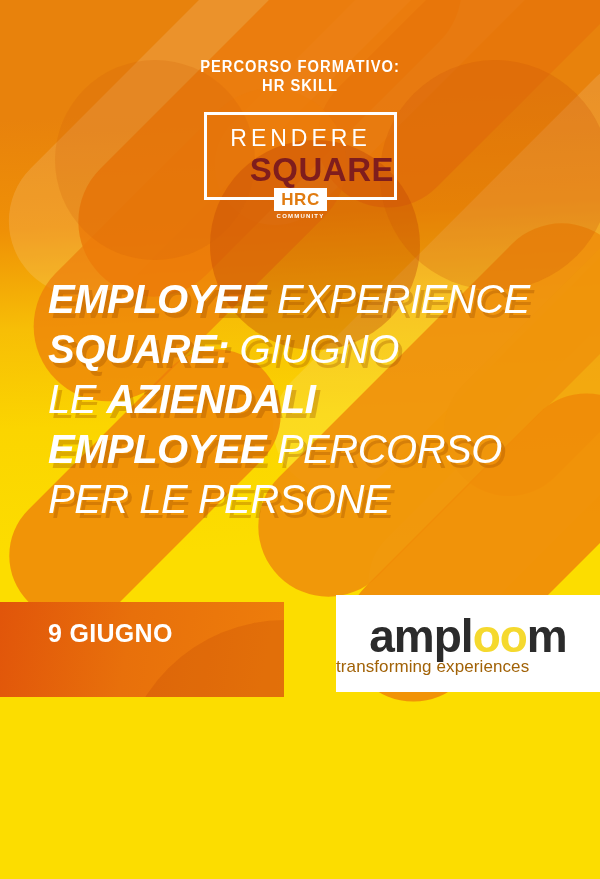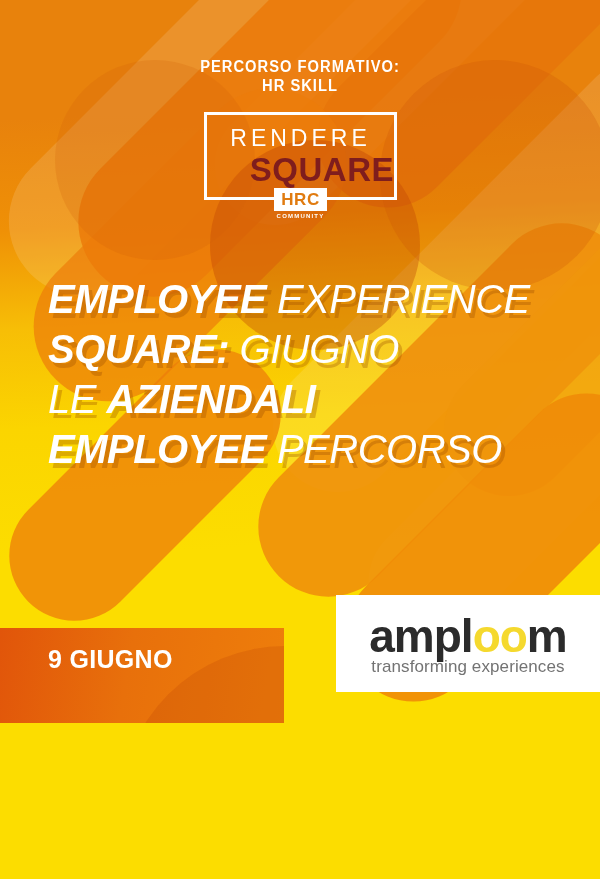--- a/index.html
+++ b/index.html
@@ -97,21 +97,21 @@
     font-style:italic;
     font-weight:400;
     letter-spacing:-.5px;
     text-shadow:4px 5px 0 rgba(150,70,0,.30);
   }
   .headline b{font-weight:bold;}
 
   
   .datebar{
     position:absolute;
-    left:0;top:628px;width:284px;height:95px;
+    left:0;top:602px;width:284px;height:95px;
     background:linear-gradient(100deg,#E1550A 0%,#E8700B 45%,#EE7E0B 100%);
     overflow:hidden;
   }
   .datebar .shade{
     position:absolute;left:120px;top:18px;
     width:330px;height:330px;border-radius:999px;
     background:rgba(170,45,0,.16);
   }
   .date-day{
     position:absolute;left:48px;top:16px;
@@ -132,23 +132,23 @@
   .amploom{
     position:absolute;left:0;right:0;top:16px;
     text-align:center;
     font-size:46px;font-weight:bold;
     letter-spacing:-1px;line-height:50px;
     color:#2B2B2B;
   }
   .amploom .oo{color:#F5D92E;}
   .tagline{
     position:absolute;left:0;right:0;top:62px;
-    text-align:center;
+    text-align:left;
     font-size:17px;font-weight:400;
-    color:#737373;letter-spacing:.1px;
+    color:#a16207;letter-spacing:.1px;
   }
 </style>
 </head>
 <body>
 
 <div class="poster">
 
   <div class="bg-base"></div>
 
   <div class="bars">
@@ -183,20 +183,21 @@
   <div class="hrc">
     <span class="hrc-txt">HRC</span>
   </div>
   <div class="hrc-sub">COMMUNITY</div>
 
   <div class="headline">
     <b>EMPLOYEE</b><span> EXPERIENCE</span><br>
     <b>SQUARE:</b><span> GIUGNO</span><br>
     <span>LE </span><b>AZIENDALI</b><br>
     <b>EMPLOYEE</b><span> PERCORSO</span><br>
+    <span>PER LE PERSONE</span>
   </div>
 
   <div class="datebar">
     <div class="shade"></div>
     <div class="date-day">9 GIUGNO</div>
   </div>
 
   <div class="logopanel">
     <div class="amploom"><span>ampl</span><span class="oo">oo</span><span>m</span></div>
     <div class="tagline">transforming experiences</div>

